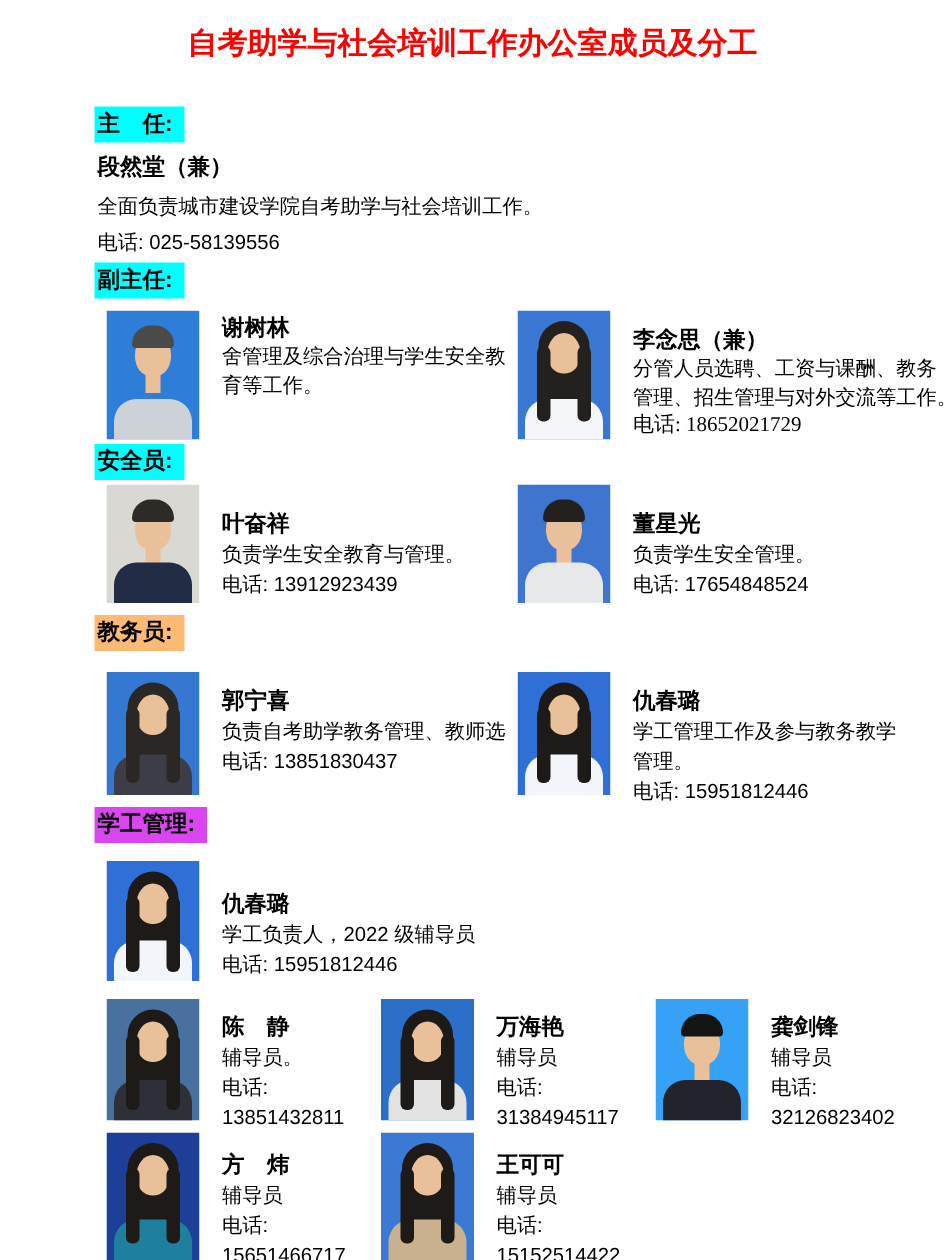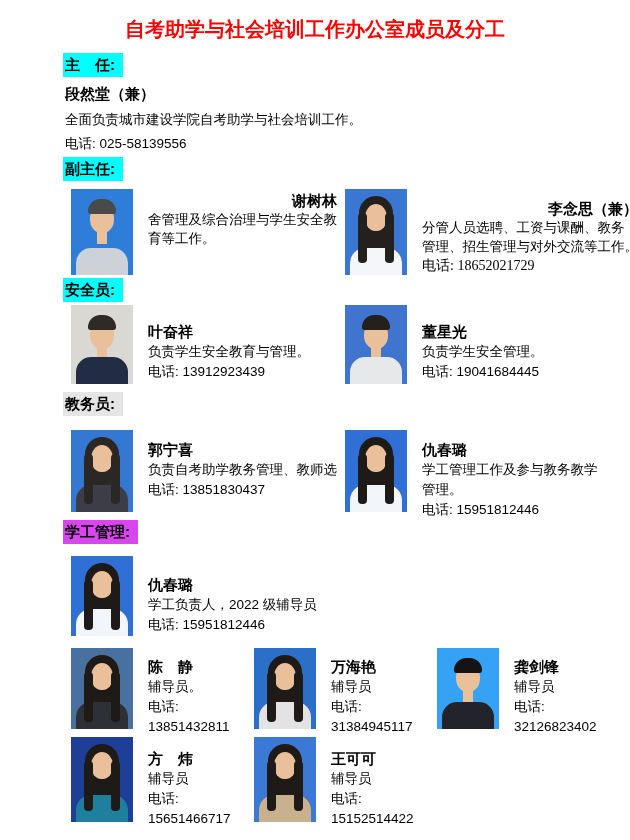--- a/index.html
+++ b/index.html
@@ -3,21 +3,21 @@
 <meta charset="utf-8">
 <style>
   html,body{margin:0;padding:0;background:#fff;}
   body{width:630px;height:840px;overflow:hidden;
        font-family:"Liberation Sans","DejaVu Sans",sans-serif;color:#000;}
 
   .title{margin:16px 0 0 0;font-size:20px;line-height:26px;font-weight:bold;text-align:center;}
 
   .chip{display:table;font-size:15px;font-weight:bold;line-height:17px;
         padding:3px 8px 4px 2px;margin-left:63px;}
-  .chip.c1{margin-top:11px;}
+  .chip.c1{margin-top:29px;}
   .chip.c2{margin-top:4px;}
   .chip.c3{margin-top:3px;}
   .chip.c4{margin-top:8px;}
   .chip.c5{margin-top:0;}
 
   .d-name{margin:8px 0 0 65px;font-size:15px;font-weight:bold;line-height:17px;}
   .d-duty{margin:9px 0 0 65px;font-size:13.5px;line-height:18px;font-family:Liberation Serif, serif;}
   .d-phone{margin:6px 0 0 65px;font-size:13.5px;line-height:18px;}
 
   .row{display:flex;margin-left:71px;}
@@ -32,21 +32,21 @@
   .two-col .person:last-child{width:auto;}
   .grid3 .person{width:183px;flex:none;}
 
   .person{display:flex;align-items:flex-start;}
   .info{margin-left:15px;white-space:nowrap;}
   .pt2{padding-top:2px;}  .pt17{padding-top:17px;} .pt10{padding-top:10px;}
   .pt19{padding-top:19px;} .pt9{padding-top:9px;}  .pt12{padding-top:12px;}
 
   .name{font-size:15px;font-weight:bold;line-height:20px;}
   .line{font-size:13.5px;line-height:20px;}
-  .row-a .name{line-height:19px;text-align:right;}
+  .row-a .name{line-height:19px;}
   .row-a .line{line-height:19px;}
   .num-serif{font-family:"Liberation Serif","DejaVu Serif",serif;font-size:14px;}
 
   
   .photo{position:relative;width:62px;flex:none;overflow:hidden;}
   .p86{height:86px;} .p79{height:79px;} .p82{height:82px;}
   .p80{height:80px;} .p81{height:81px;} .p85{height:85px;}
   .ph{position:absolute;}
   .ph.bg{left:0;top:0;right:0;bottom:0;}
   .ph.face{left:19px;top:15px;width:24px;height:29px;border-radius:50% 50% 46% 46%;}
@@ -124,26 +124,26 @@
       <div class="photo p79">
         <span class="ph bg" style="background: rgb(63, 116, 207);"></span>
         <span class="ph face" style="background: rgb(233, 192, 154);"></span>
         <span class="ph cap" style="background: rgb(35, 32, 30);"></span>
         <span class="ph neck" style="background: rgb(233, 192, 154);"></span>
         <span class="ph torso" style="background: rgb(231, 232, 234);"></span>
       </div>
       <div class="info pt17">
         <div class="name">董星光</div>
         <div class="line">负责学生安全管理。</div>
-        <div class="line">电话: 19041684445</div>
-      </div>
-    </div>
-  </div>
-
-  <div class="chip c4" style="background: #e5e5e5;">教务员:</div>
+        <div class="line">电话: 17654848524</div>
+      </div>
+    </div>
+  </div>
+
+  <div class="chip c4" style="background: #fdba74;">教务员:</div>
   <div class="row row-c two-col">
     <div class="person">
       <div class="photo p82">
         <span class="ph bg" style="background: rgb(53, 120, 210);"></span>
         <span class="ph hairlong" style="background: rgb(43, 39, 36);"></span>
         <span class="ph face2" style="background: rgb(233, 192, 154);"></span>
         <span class="ph torso" style="background: rgb(61, 61, 72);"></span>
         <span class="ph strand l" style="background: rgb(43, 39, 36);"></span>
         <span class="ph strand r" style="background: rgb(43, 39, 36);"></span>
       </div>

